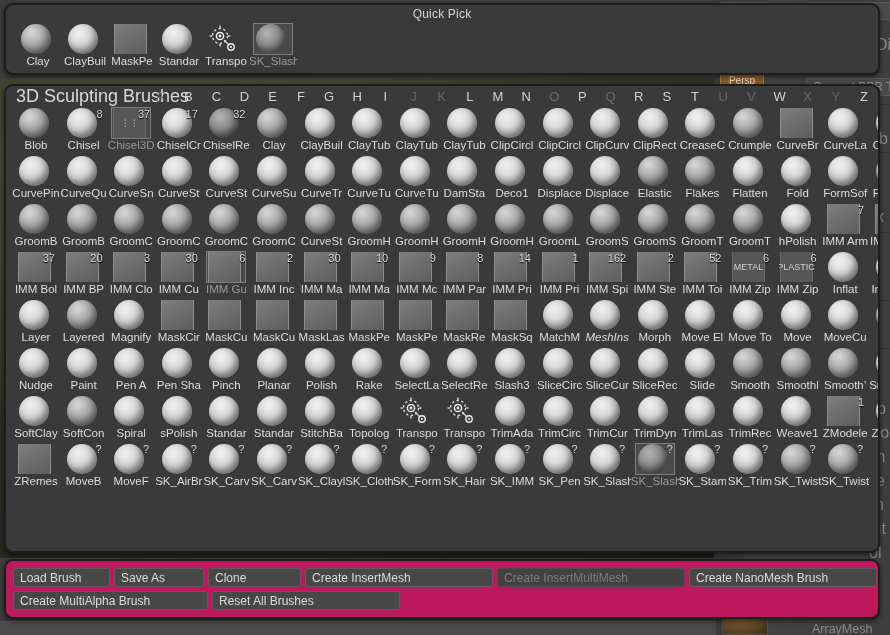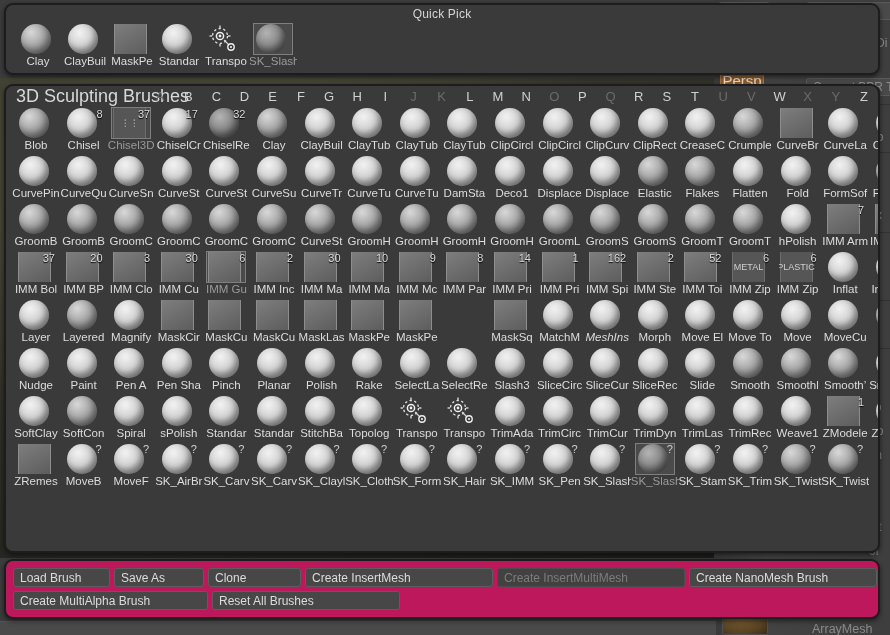--- a/index.html
+++ b/index.html
@@ -38,25 +38,25 @@
     background: #4a4a4a;
     border: 1px solid #5a5a5a;
     border-radius: 3px;
     color: #8e8e8e;
     font-size: 12px;
     line-height: 1;
     display: flex; align-items: center; padding-left: 6px;
     white-space: nowrap; overflow: hidden;
   }
   .bg-label {
-    position:absolute; color:#8a8a8a; font-size:12px; white-space:nowrap;
+    position:absolute; color:#8a8a8a; font-size:16px; white-space:nowrap;
   }
   .bg-persp {
     position:absolute; background:#8a5c2e; border:1px solid #a87340; border-radius:2px;
-    color:#e8d8c4; font-size:15px; display:flex; align-items:center; justify-content:center;
+    color:#e8d8c4; font-size:10px; display:flex; align-items:center; justify-content:center;
   }
   .bg-rowline {
     position:absolute; right:0; width:176px; height:1px; background:#333;
   }
   .bg-thumb {
     position:absolute; border:1px solid #4f4f4f; border-radius:2px;
     background: radial-gradient(circle at 40% 35%, #8e7040, #5a4424 70%, #3a2c18 100%);
   }
   .bg-sphere {
     position:absolute; border-radius:50%;
@@ -823,20 +823,26 @@
             <div class="sq"></div>
           </div>
           <div class="lbl">MaskPe</div>
         </div>
         <div class="cell" style="left: 380.8px; top: 192px;">
           <div class="ico">
             <div class="sq"></div>
           </div>
           <div class="lbl">MaskPe</div>
         </div>
+        <div class="cell" style="left: 428.4px; top: 192px;">
+          <div class="ico">
+            <div class="sq"></div>
+          </div>
+          <div class="lbl">MaskRe</div>
+        </div>
         <div class="cell" style="left: 476px; top: 192px;">
           <div class="ico">
             <div class="sq"></div>
           </div>
           <div class="lbl">MaskSq</div>
         </div>
         <div class="cell" style="left: 523.6px; top: 192px;">
           <div class="ico">
             <div class="ball flat"></div>
           </div>

